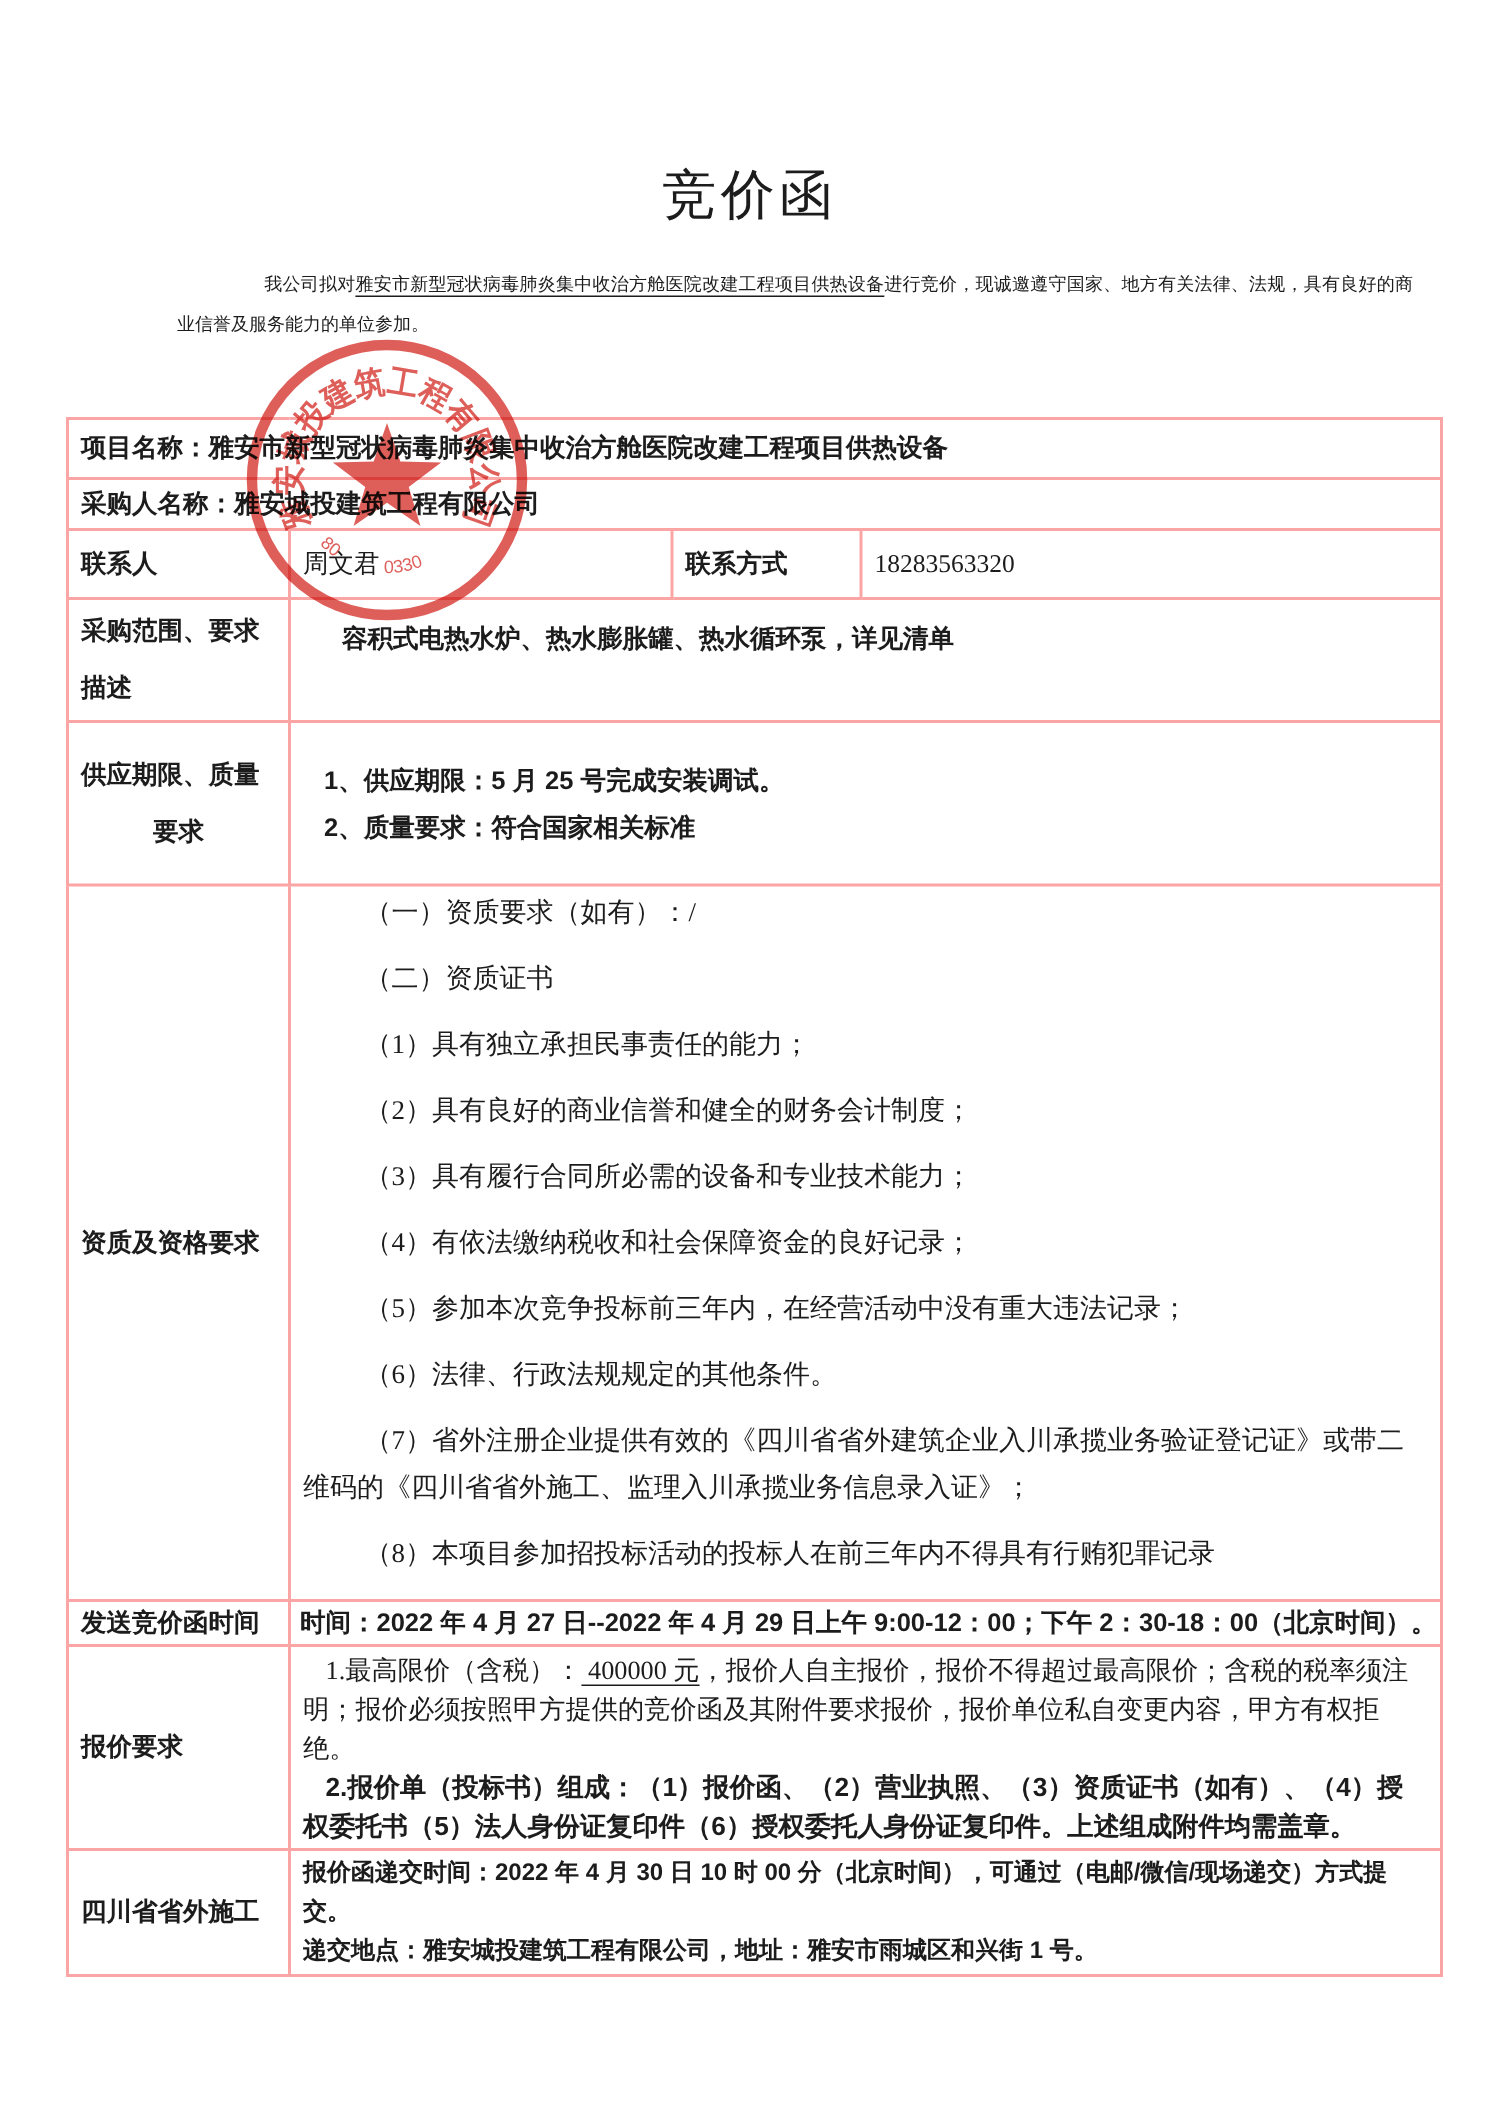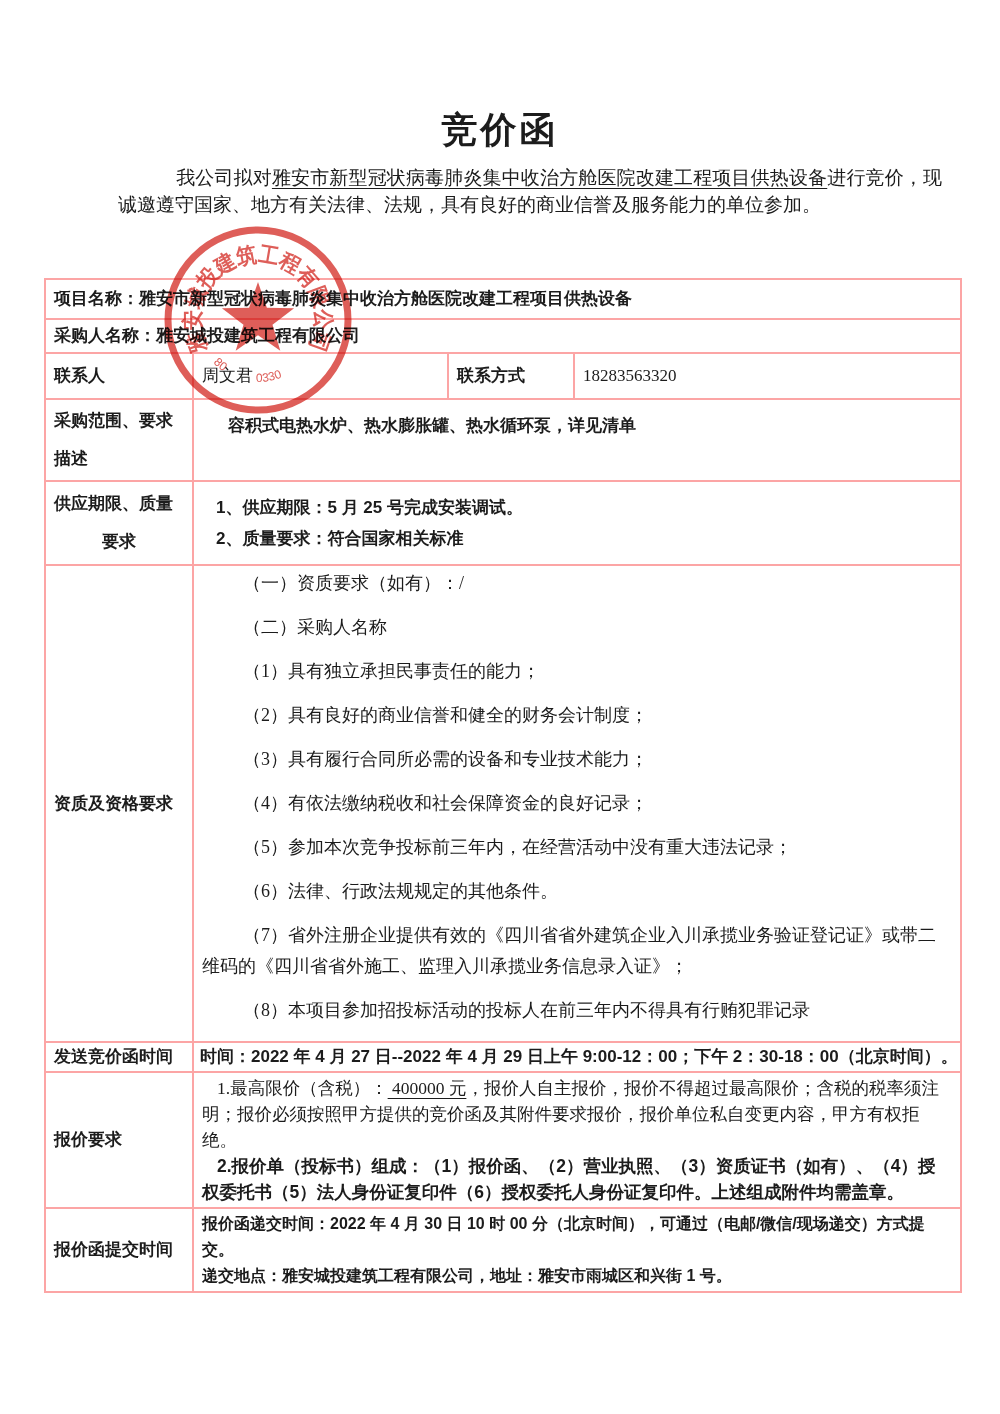--- a/index.html
+++ b/index.html
@@ -9,27 +9,27 @@
     position: relative;
     font-family: "Liberation Serif", "DejaVu Serif", serif;
     color: #1c1c1c;
     overflow: hidden;
   }
   .page { position: relative; width: 1000px; height: 1414px; }
 
   .doc-title {
     position: absolute; left: 0; top: 106px; width: 100%;
     text-align: center;
-    font-size: 36px; font-weight: bold; letter-spacing: 3px;
+    font-size: 36px; font-weight: normal; letter-spacing: 3px;
     font-family: "Liberation Serif", "DejaVu Serif", serif;
   }
 
   .intro {
-    position: absolute; left: 118px; top: 164px; width: 824px;
-    font-size: 19px; line-height: 27px;
+    position: absolute; left: 118px; top: 176px; width: 824px;
+    font-size: 12px; line-height: 27px;
     text-align: justify;
     font-family: "Liberation Serif", "DejaVu Serif", serif;
   }
   .intro .indent { display: inline-block; width: 58px; }
   .u { text-decoration: underline; text-underline-offset: 4px; }
 
   table.bid {
     position: absolute; left: 44px; top: 278px;
     width: 916px;
     border-collapse: collapse;
@@ -115,36 +115,36 @@
     </tr>
 
     <tr style="height:81px">
       <td class="label-cell lbl two-line-label">
         <div>采购范围、要求</div>
         <div>描述</div>
       </td>
       <td colspan="3" class="hei bold" style="vertical-align:top; padding-top:14px; padding-left:34px;">容积式电热水炉、热水膨胀罐、热水循环泵，详见清单</td>
     </tr>
 
-    <tr style="height:84px">
+    <tr style="height:109px">
       <td class="label-cell lbl two-line-label">
         <div>供应期限、质量</div>
         <div class="center2">要求</div>
       </td>
       <td colspan="3" class="hei bold" style="padding-left:22px; line-height:31px;">
         <div>1、供应期限：5 月 25 号完成安装调试。</div>
         <div>2、质量要求：符合国家相关标准</div>
       </td>
     </tr>
 
     <tr style="height:458px">
       <td class="label-cell lbl">资质及资格要求</td>
       <td colspan="3" class="qual-content">
         <p>（一）资质要求（如有）：/</p>
-        <p>（二）采购人名称</p>
+        <p>（二）资质证书</p>
         <p>（1）具有独立承担民事责任的能力；</p>
         <p>（2）具有良好的商业信誉和健全的财务会计制度；</p>
         <p>（3）具有履行合同所必需的设备和专业技术能力；</p>
         <p>（4）有依法缴纳税收和社会保障资金的良好记录；</p>
         <p>（5）参加本次竞争投标前三年内，在经营活动中没有重大违法记录；</p>
         <p>（6）法律、行政法规规定的其他条件。</p>
         <p>（7）省外注册企业提供有效的《四川省省外建筑企业入川承揽业务验证登记证》或带二维码的《四川省省外施工、监理入川承揽业务信息录入证》；</p>
         <p>（8）本项目参加招投标活动的投标人在前三年内不得具有行贿犯罪记录</p>
       </td>
     </tr>
@@ -156,21 +156,21 @@
 
     <tr style="height:105px">
       <td class="label-cell lbl">报价要求</td>
       <td colspan="3" class="price-req">
         <p class="song"><span>1.最高限价（含税）：</span><span class="u"> 400000 元</span><span>，报价人自主报价，报价不得超过最高限价；含税的税率须注明；报价必须按照甲方提供的竞价函及其附件要求报价，报价单位私自变更内容，甲方有权拒绝。</span></p>
         <p class="hei bold">2.报价单（投标书）组成：（1）报价函、（2）营业执照、（3）资质证书（如有）、（4）授权委托书（5）法人身份证复印件（6）授权委托人身份证复印件。上述组成附件均需盖章。</p>
       </td>
     </tr>
 
     <tr style="height:78px">
-      <td class="label-cell lbl" style="padding-left:8px">报价函提交时间</td>
+      <td class="label-cell lbl" style="padding-left:8px">四川省省外施工</td>
       <td colspan="3" class="submit-cell hei bold">
         <div>报价函递交时间：2022 年 4 月 30 日 10 时 00 分（北京时间），可通过（电邮/微信/现场递交）方式提交。</div>
         <div>递交地点：雅安城投建筑工程有限公司，地址：雅安市雨城区和兴街 1 号。</div>
       </td>
     </tr>
   </tbody>
     </table>
 
   <svg class="stamp" viewBox="0 0 196 196">
     <defs>

